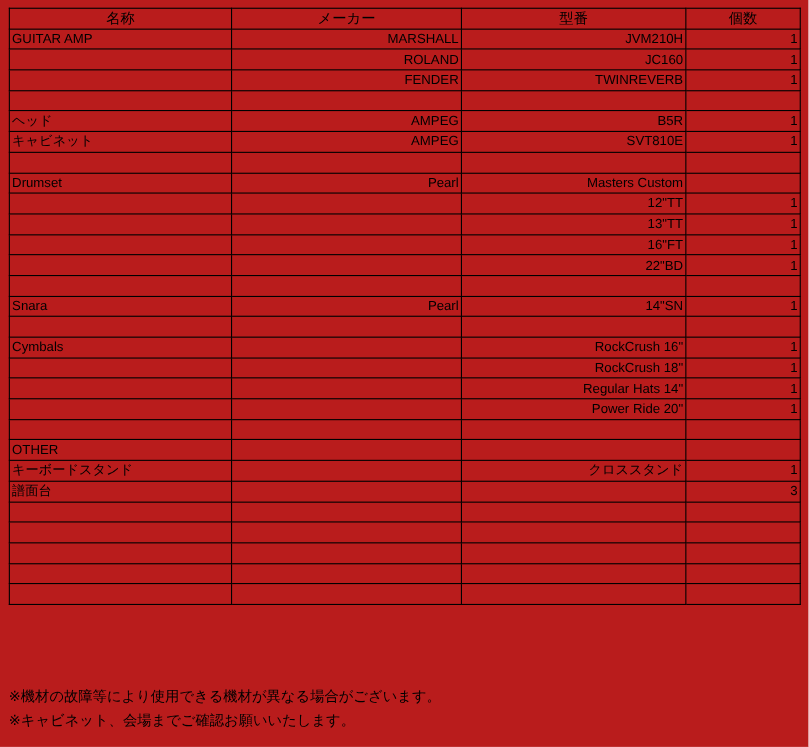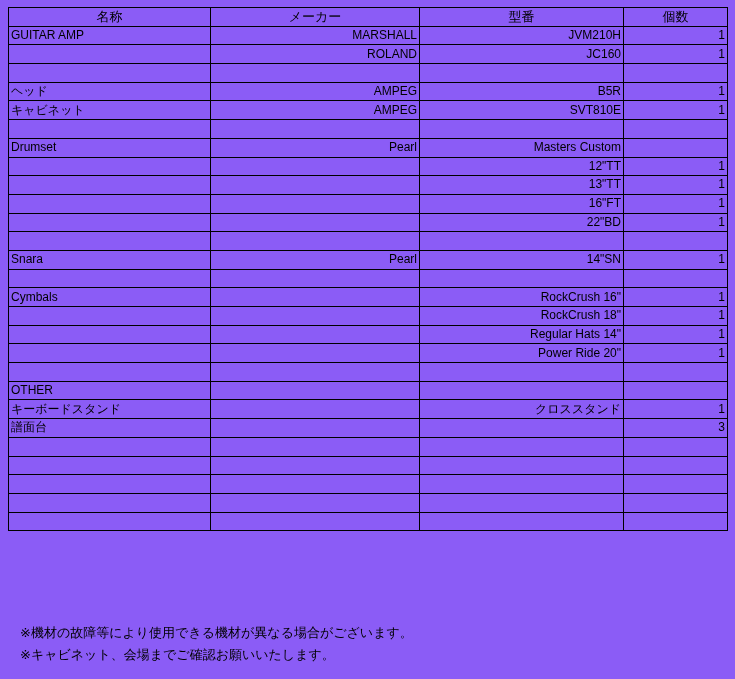--- a/index.html
+++ b/index.html
@@ -4,21 +4,21 @@
 <style>
   html, body {
     margin: 0;
     padding: 0;
     background: #ffffff;
   }
   .page {
     position: relative;
     width: 735px;
     height: 679px;
-    background: #8b5cf6;
+    background: #b91c1c;
     font-family: "Liberation Sans", "DejaVu Sans", sans-serif;
     color: #000000;
   }
   table.equip-table {
     position: absolute;
     left: 8px;
     top: 7px;
     width: 719px;
     border-collapse: collapse;
     table-layout: fixed;
@@ -42,21 +42,21 @@
     font-weight: normal;
     font-size: 13px;
     text-align: center;
   }
   .equip-table td:nth-child(1) { text-align: left; margin-top: 32px; }
   .equip-table td:nth-child(2) { text-align: right; }
   .equip-table td:nth-child(3) { text-align: right; }
   .equip-table td:nth-child(4) { text-align: right; }
   .notes {
     position: absolute;
-    left: 20px;
+    left: 8px;
     top: 622px;
     font-size: 13px;
     line-height: 22px;
   }
   .notes div { white-space: nowrap; }
 </style>
 </head>
 <body>
 
 <div class="page">
@@ -84,20 +84,26 @@
           <td>1</td>
         </tr>
         <tr>
           <td></td>
           <td>ROLAND</td>
           <td>JC160</td>
           <td>1</td>
         </tr>
         <tr>
           <td></td>
+          <td>FENDER</td>
+          <td>TWINREVERB</td>
+          <td>1</td>
+        </tr>
+        <tr>
+          <td></td>
           <td></td>
           <td></td>
           <td></td>
         </tr>
         <tr>
           <td>ヘッド</td>
           <td>AMPEG</td>
           <td>B5R</td>
           <td>1</td>
         </tr>

